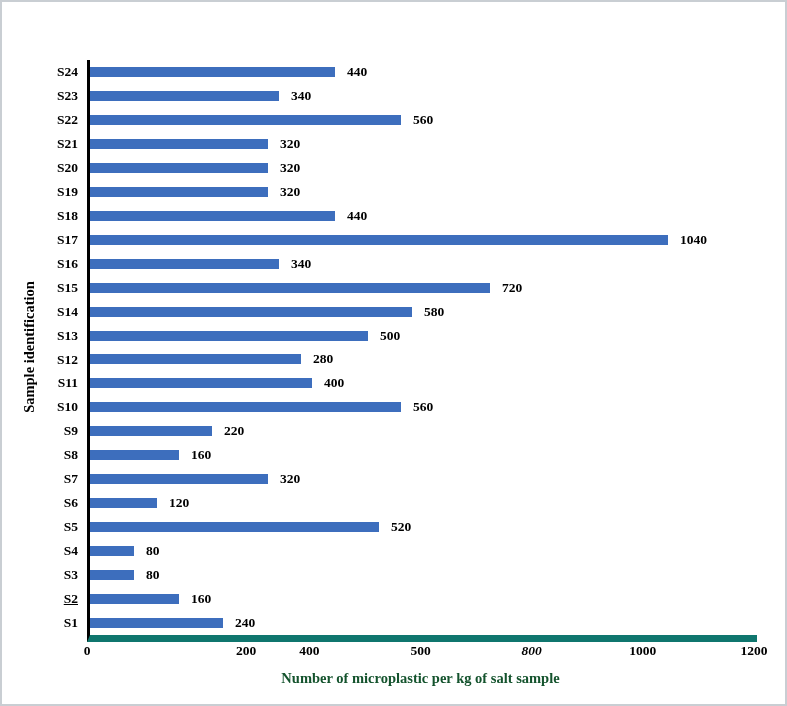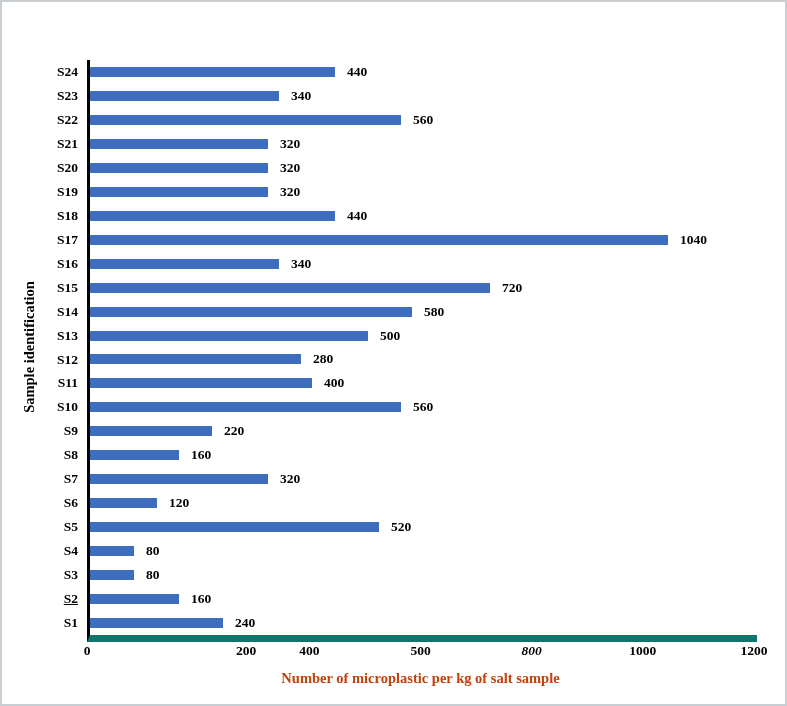--- a/index.html
+++ b/index.html
@@ -82,21 +82,21 @@
     white-space: nowrap;
   }
   .x-axis-title {
     position: absolute;
     left: 85px;
     width: 667px;
     top: 668px;
     text-align: center;
     font-size: 14.5px;
     font-weight: bold;
-    color: #c2410c;
+    color: #14532d;
   }
   .y-axis-title {
     position: absolute;
     left: 27px;
     top: 345px;
     transform: translate(-50%, -50%) rotate(-90deg);
     font-size: 14.5px;
     font-weight: bold;
     color: #000000;
     white-space: nowrap;

